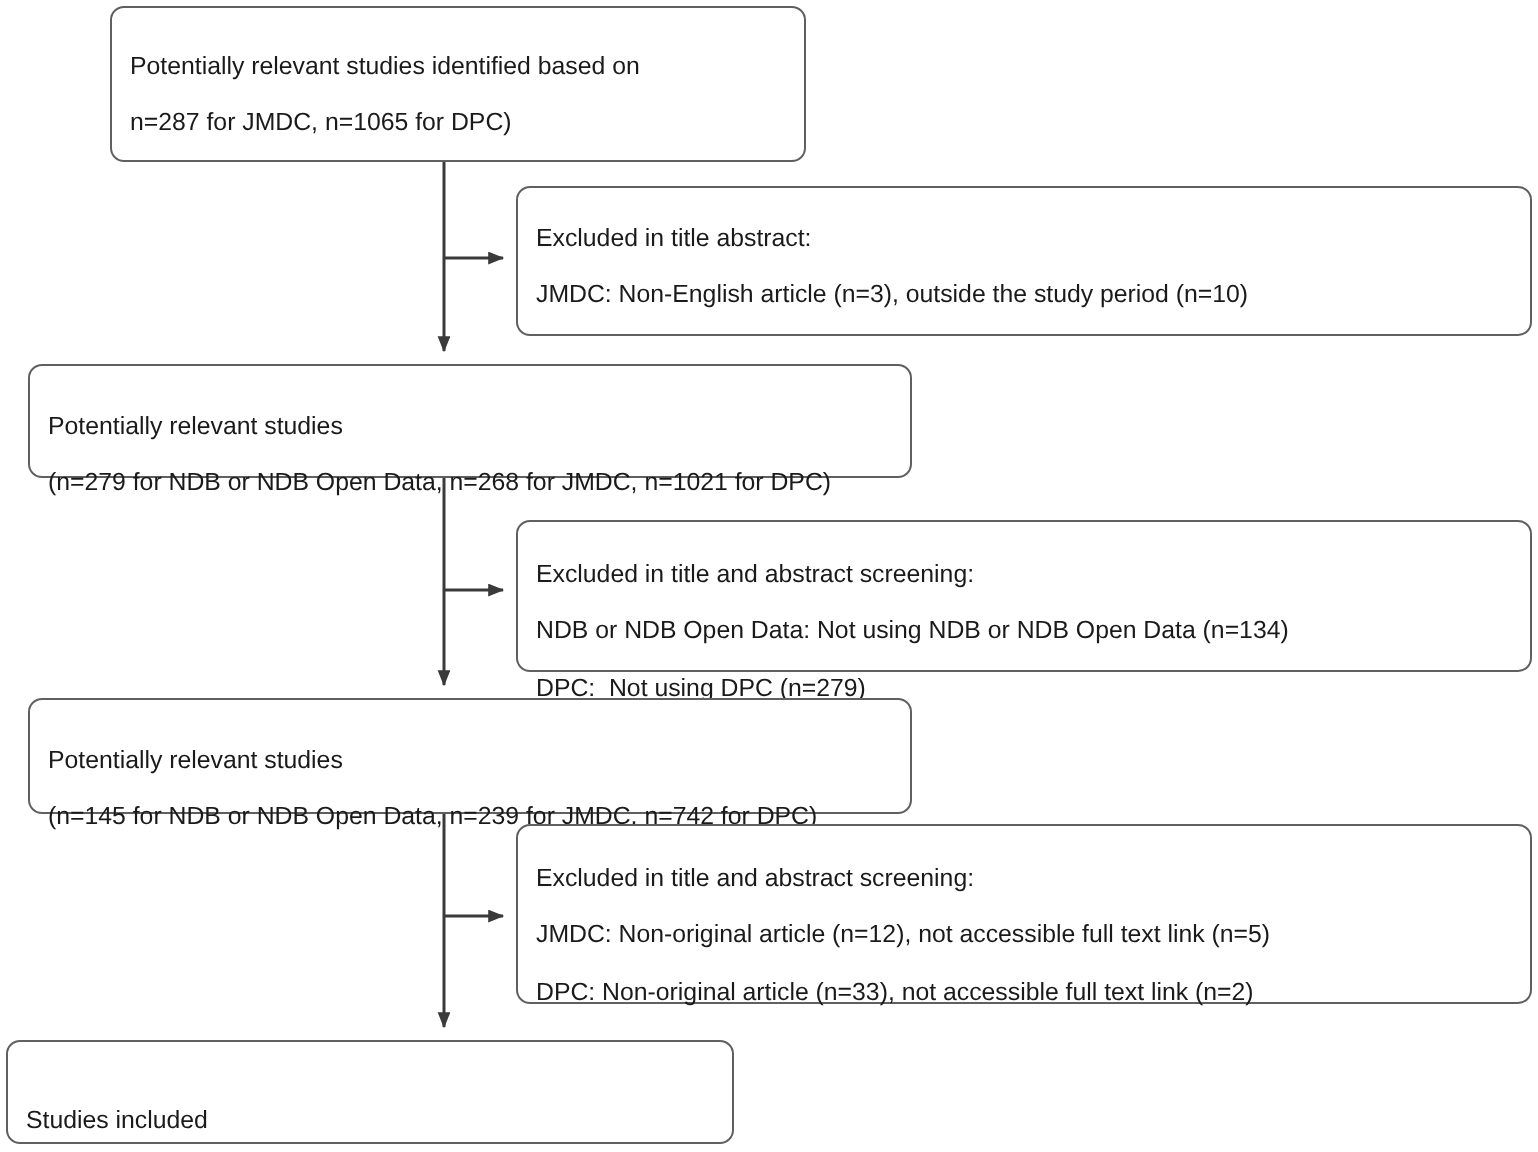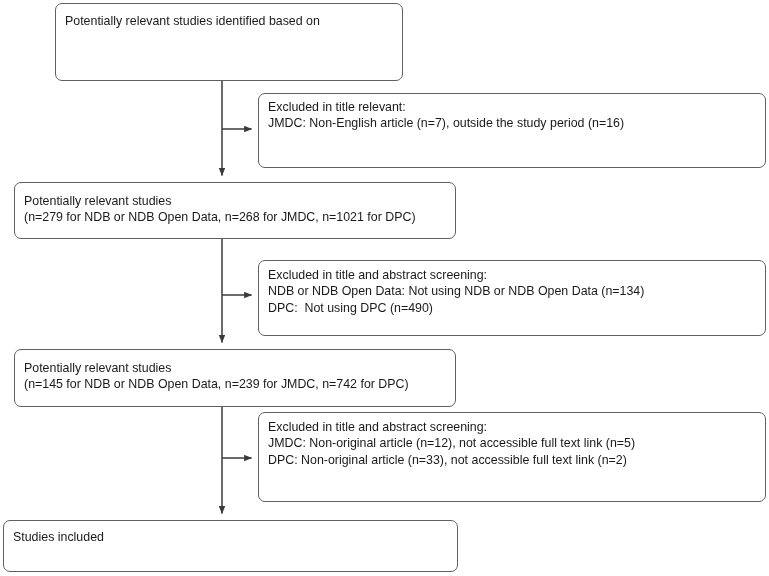--- a/index.html
+++ b/index.html
@@ -35,34 +35,35 @@
     background: #ffffff;
     padding: 7px 9px 6px 9px;
     font-size: 12.4px;
     line-height: 16.4px;
     color: #1a1a1a;
     white-space: nowrap;
   }
   .node .line {
     display: block;
     white-space: pre;
+    margin-top: 12px;
   }
   
   .node-primary { }
   
   .node-excluded { }
 
   
   #node-identified   { left: 55px;  top: 3px;   width: 348px; height: 78px;  padding-top: 9px; }
   #node-excluded-1   { left: 258px; top: 93px;  width: 508px; height: 75px;  padding-top: 5px; }
   #node-screened-1   { left: 14px;  top: 182px; width: 442px; height: 57px;  padding-top: 10px; }
   #node-excluded-2   { left: 258px; top: 260px; width: 508px; height: 76px;  padding-top: 6px; }
   #node-screened-2   { left: 14px;  top: 349px; width: 442px; height: 58px;  padding-top: 10px; }
   #node-excluded-3   { left: 258px; top: 412px; width: 508px; height: 90px;  padding-top: 6px; }
-  #node-included     { left: 3px;   top: 520px; width: 455px; height: 52px;  padding-top: 8px; }
+  #node-included     { left: 3px;   top: 520px; width: 364px; height: 52px;  padding-top: 19px; }
 </style>
 </head>
 <body>
 
 <div id="flow-root">
 
   <svg id="connectors" width="769" height="576" viewBox="0 0 769 576" xmlns="http://www.w3.org/2000/svg">
     <defs>
       <marker id="arrowhead" markerWidth="9" markerHeight="9" refX="7.4" refY="3.2" orient="auto" markerUnits="userSpaceOnUse">
         <path d="M0,0 L8,3.2 L0,6.4 z" fill="#3a3a3a"></path>
@@ -77,36 +78,37 @@
 
     <line x1="222" y1="295" x2="251.5" y2="295" stroke="#3a3a3a" stroke-width="1.5" marker-end="url(#arrowhead)"></line>
 
     <line x1="222" y1="407" x2="222" y2="513.5" stroke="#3a3a3a" stroke-width="1.5" marker-end="url(#arrowhead)"></line>
 
     <line x1="222" y1="458" x2="251.5" y2="458" stroke="#3a3a3a" stroke-width="1.5" marker-end="url(#arrowhead)"></line>
   </svg>
 
   <div class="node node-primary" id="node-identified">
     <span class="line">Potentially relevant studies identified based on</span>
+    <span class="line">n=287 for JMDC, n=1065 for DPC)</span>
   </div>
 
   <div class="node node-excluded" id="node-excluded-1">
-    <span class="line">Excluded in title relevant:</span>
-    <span class="line">JMDC: Non-English article (n=7), outside the study period (n=16)</span>
+    <span class="line">Excluded in title abstract:</span>
+    <span class="line">JMDC: Non-English article (n=3), outside the study period (n=10)</span>
   </div>
 
   <div class="node node-primary" id="node-screened-1">
     <span class="line">Potentially relevant studies</span>
     <span class="line">(n=279 for NDB or NDB Open Data, n=268 for JMDC, n=1021 for DPC)</span>
   </div>
 
   <div class="node node-excluded" id="node-excluded-2">
     <span class="line">Excluded in title and abstract screening:</span>
     <span class="line">NDB or NDB Open Data: Not using NDB or NDB Open Data (n=134)</span>
-    <span class="line">DPC:  Not using DPC (n=490)</span>
+    <span class="line">DPC:  Not using DPC (n=279)</span>
   </div>
 
   <div class="node node-primary" id="node-screened-2">
     <span class="line">Potentially relevant studies</span>
     <span class="line">(n=145 for NDB or NDB Open Data, n=239 for JMDC, n=742 for DPC)</span>
   </div>
 
   <div class="node node-excluded" id="node-excluded-3">
     <span class="line">Excluded in title and abstract screening:</span>
     <span class="line">JMDC: Non-original article (n=12), not accessible full text link (n=5)</span>

